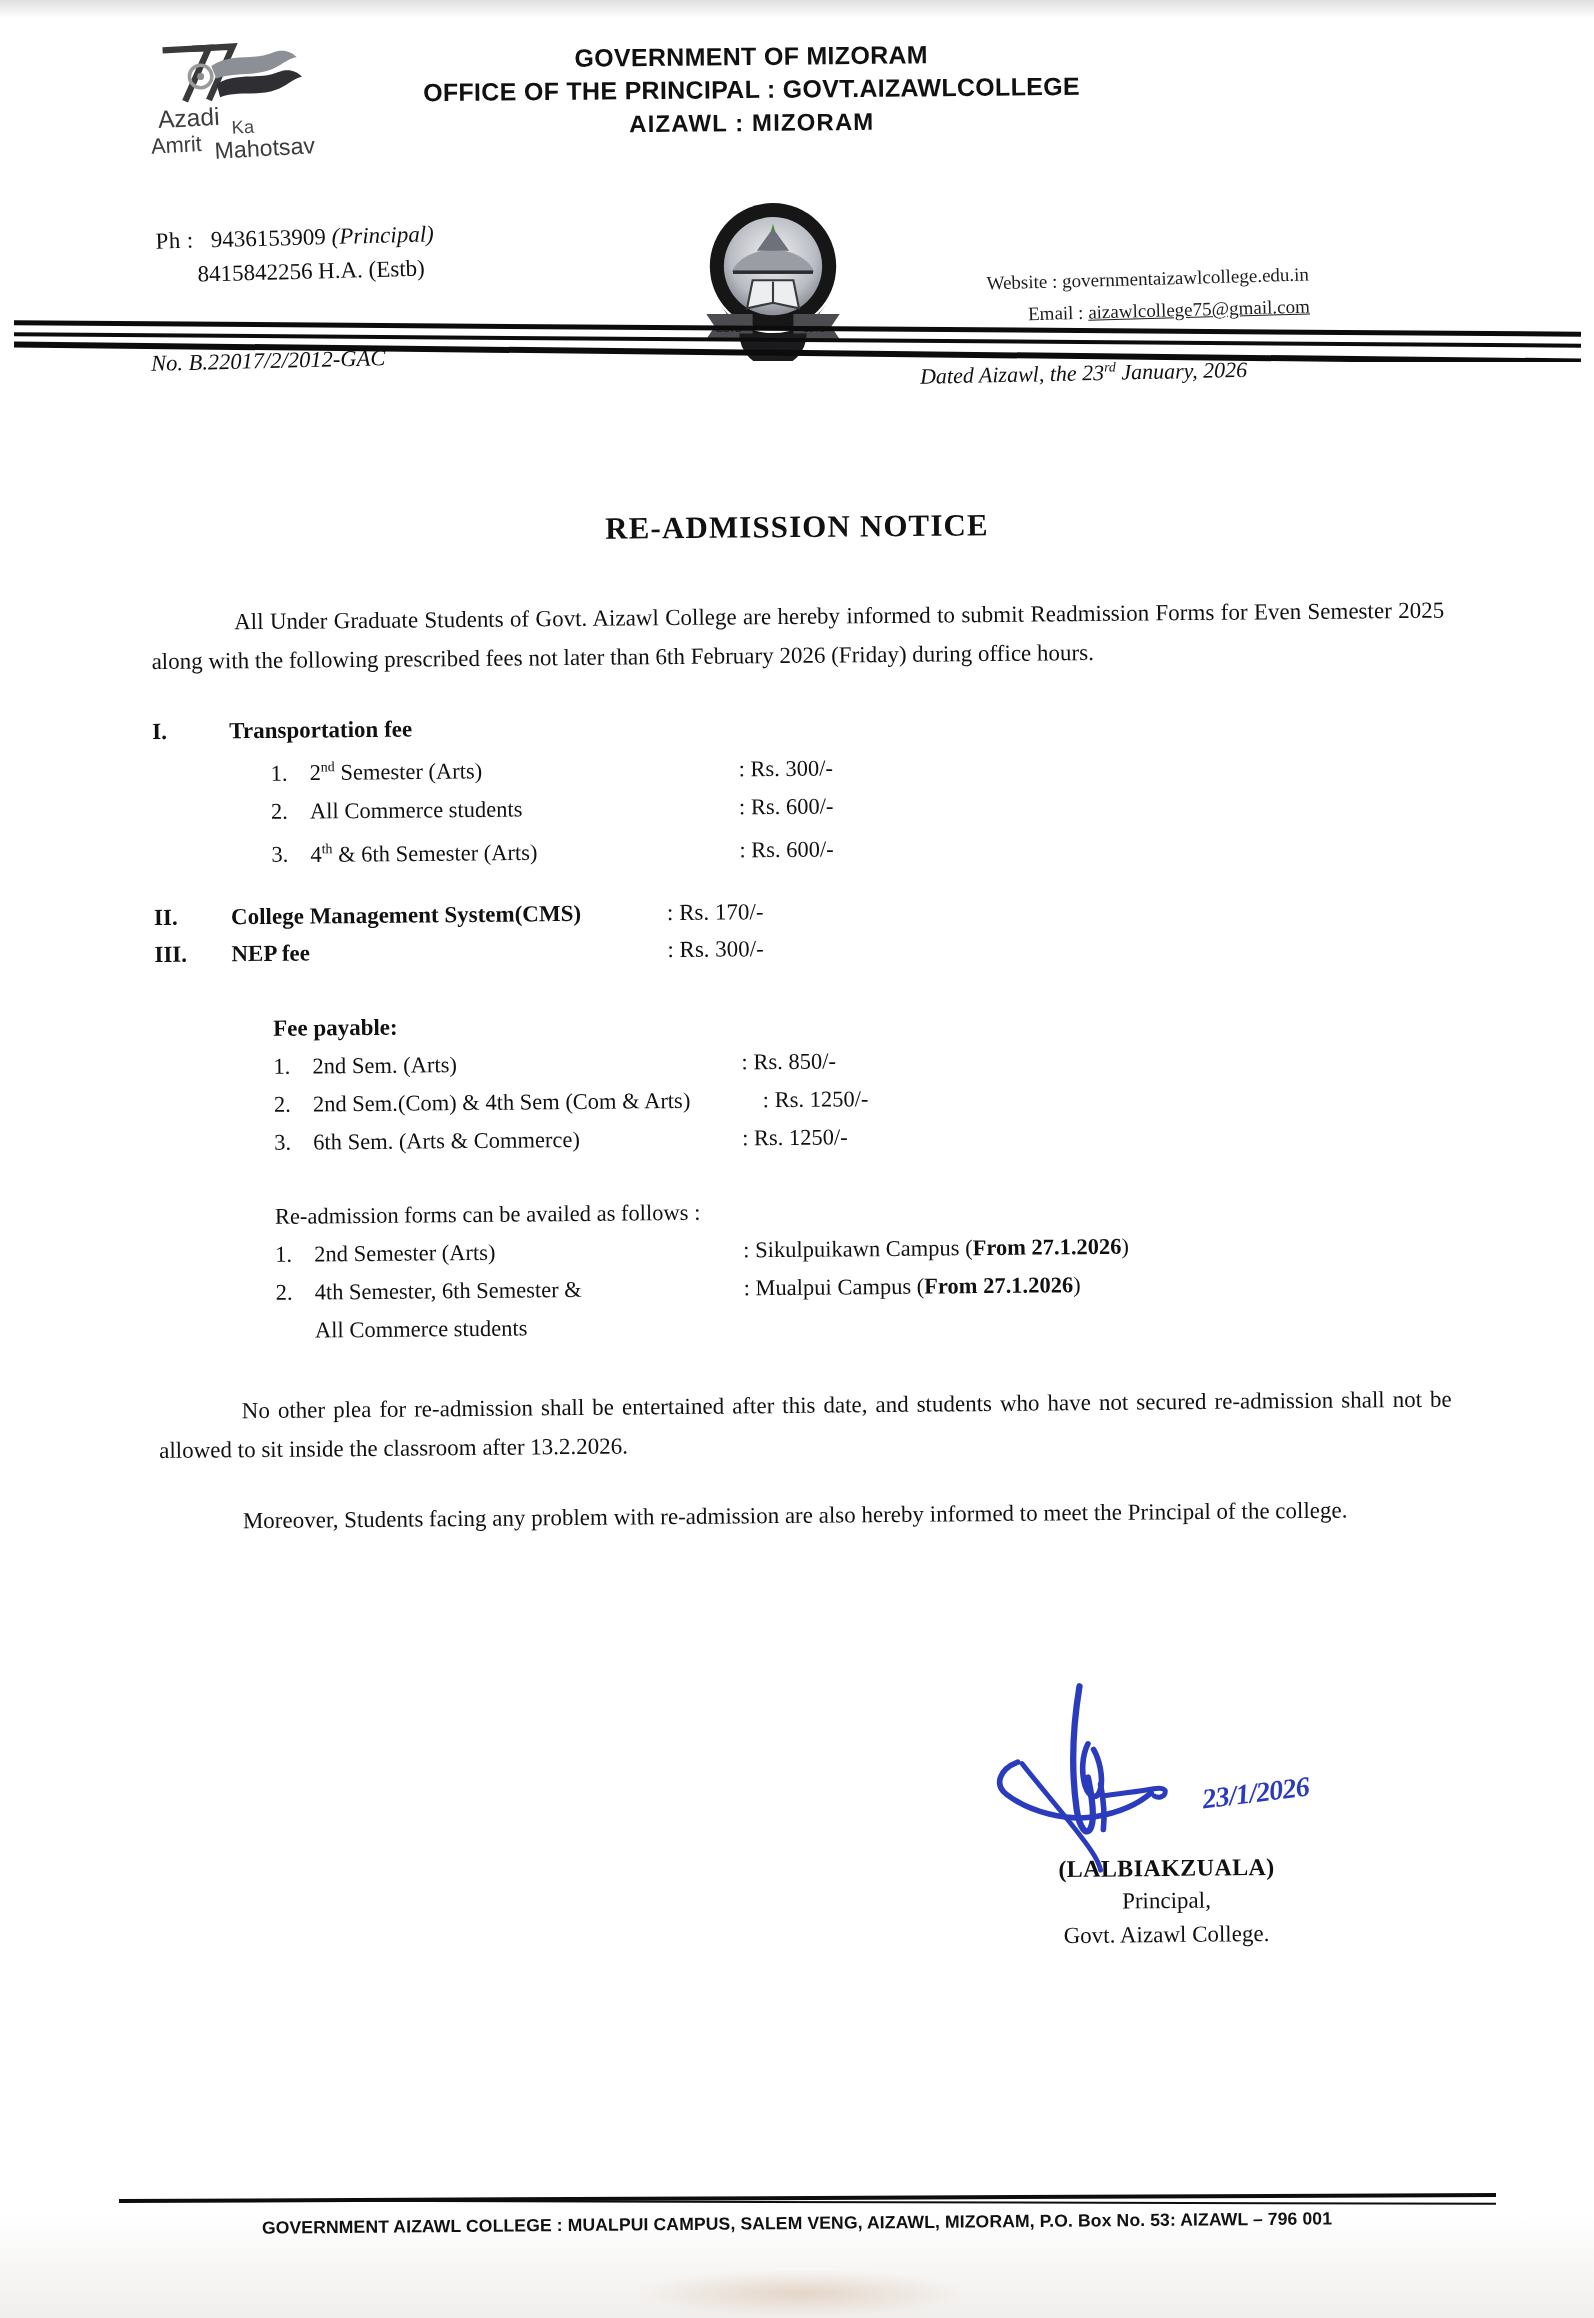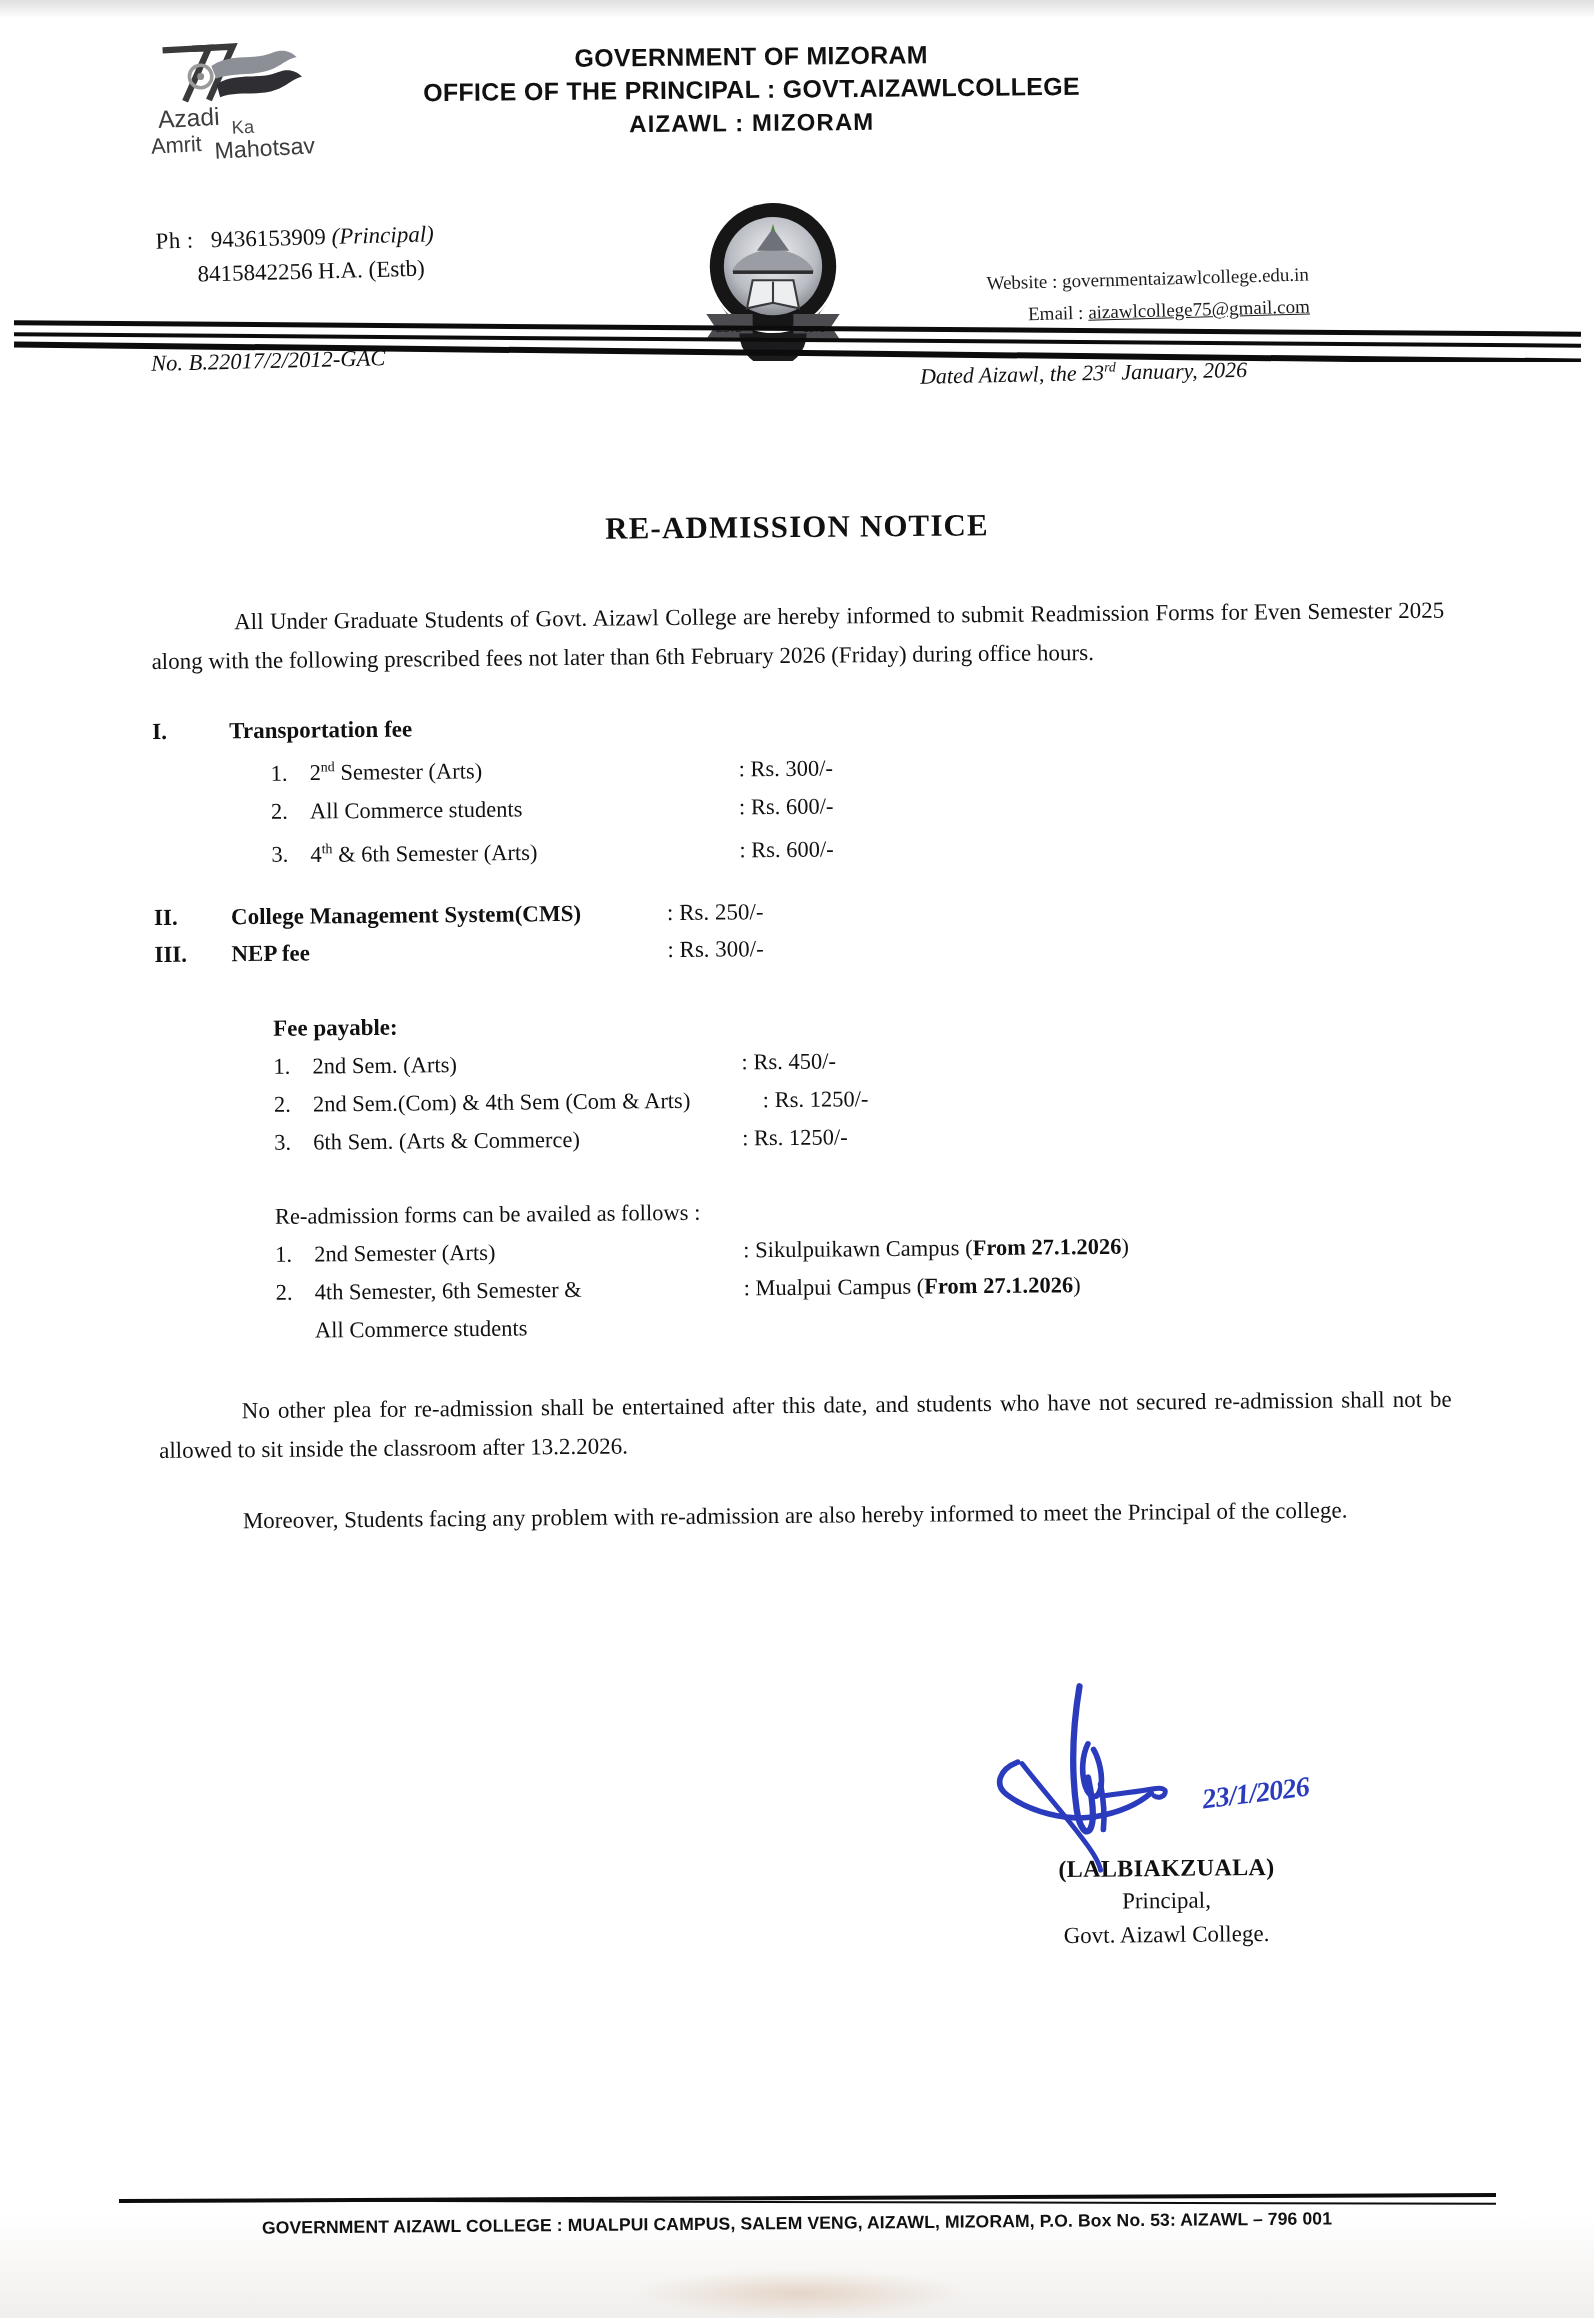--- a/index.html
+++ b/index.html
@@ -469,37 +469,37 @@
       <div class="snum">3.</div>
       <div class="sdesc"><span>4</span><sup class="o">th</sup><span> &amp; 6th Semester (Arts)</span></div>
       <div class="samt">: Rs. 600/-</div>
     </div>
 
     <div class="sec-gap-b"></div>
 
     <div class="roman-row">
       <div class="rnum">II.</div>
       <div class="rlabel">College Management System(CMS)</div>
-      <div class="ramt">: Rs. 250/-</div>
+      <div class="ramt">: Rs. 170/-</div>
     </div>
 
     <div class="roman-row">
       <div class="rnum">III.</div>
       <div class="rlabel">NEP fee</div>
       <div class="ramt">: Rs. 300/-</div>
     </div>
 
     <div class="sec-gap-c"></div>
 
     <div class="sub-head">Fee payable:</div>
 
     <div class="sub-row">
       <div class="snum">1.</div>
       <div class="sdesc">2nd Sem. (Arts)</div>
-      <div class="samt">: Rs. 450/-</div>
+      <div class="samt">: Rs. 850/-</div>
     </div>
 
     <div class="sub-row wide">
       <div class="snum">2.</div>
       <div class="sdesc">2nd Sem.(Com) &amp; 4th Sem (Com &amp; Arts)</div>
       <div class="samt">: Rs. 1250/-</div>
     </div>
 
     <div class="sub-row">
       <div class="snum">3.</div>

